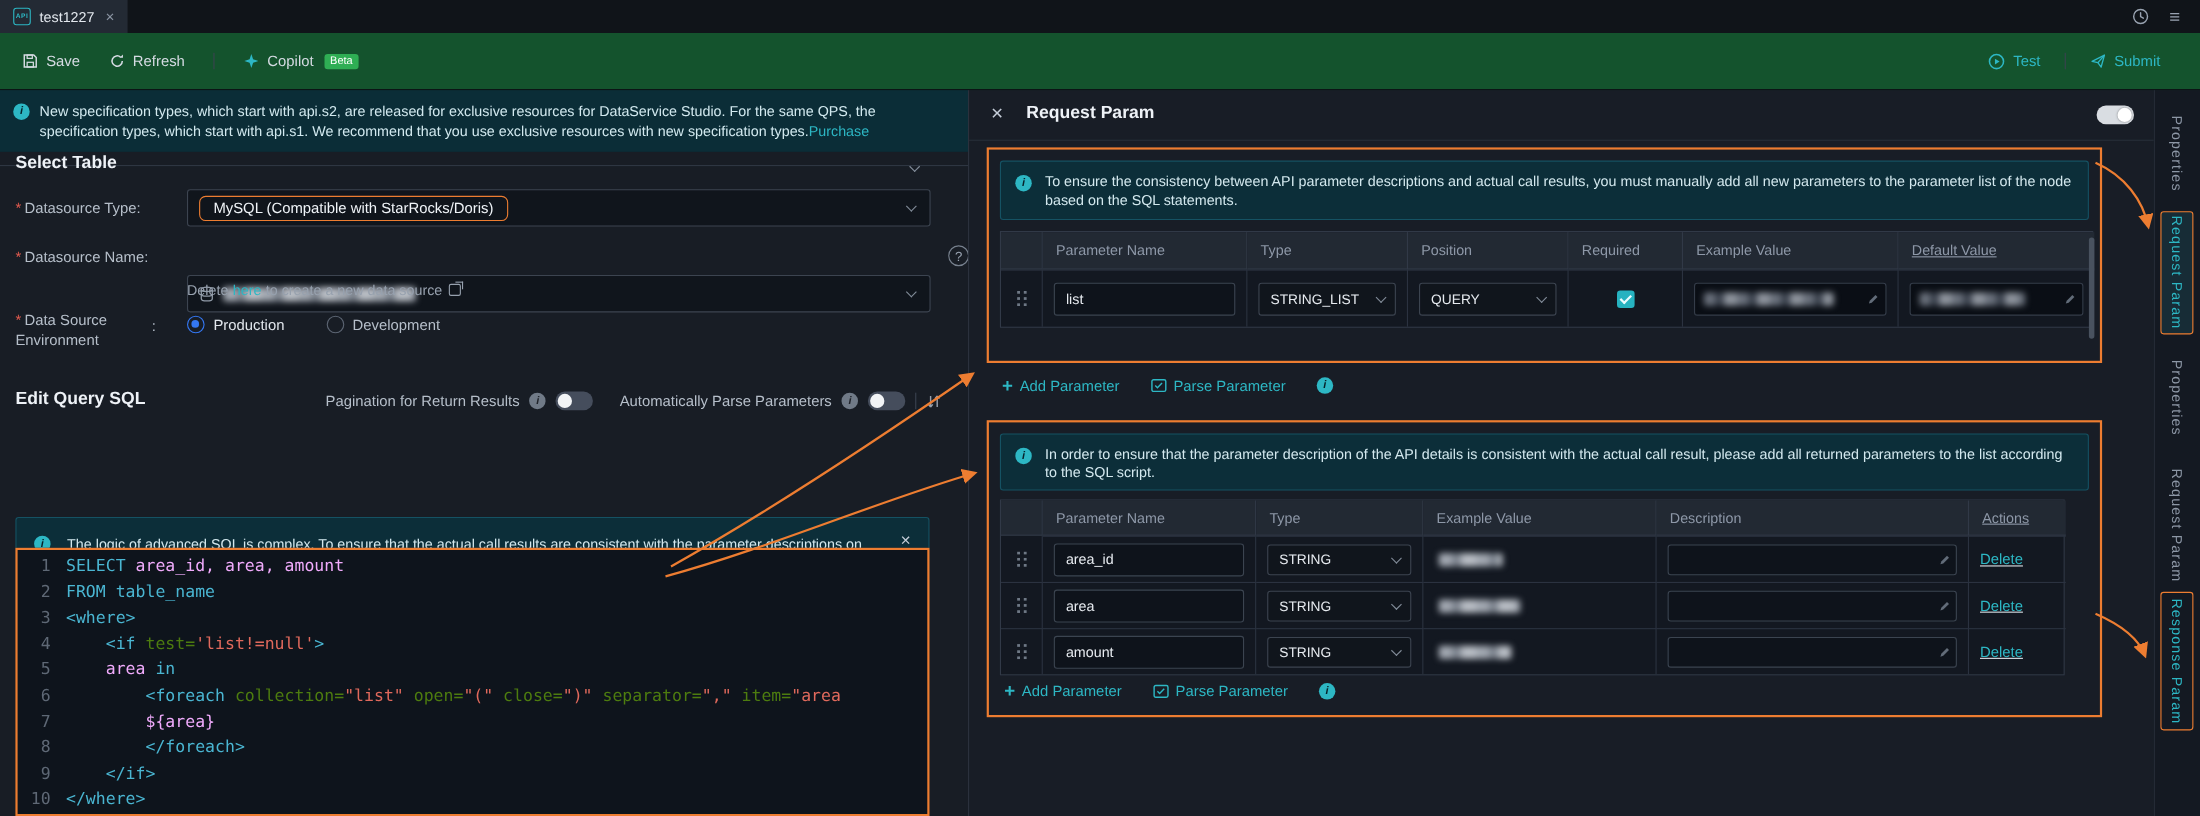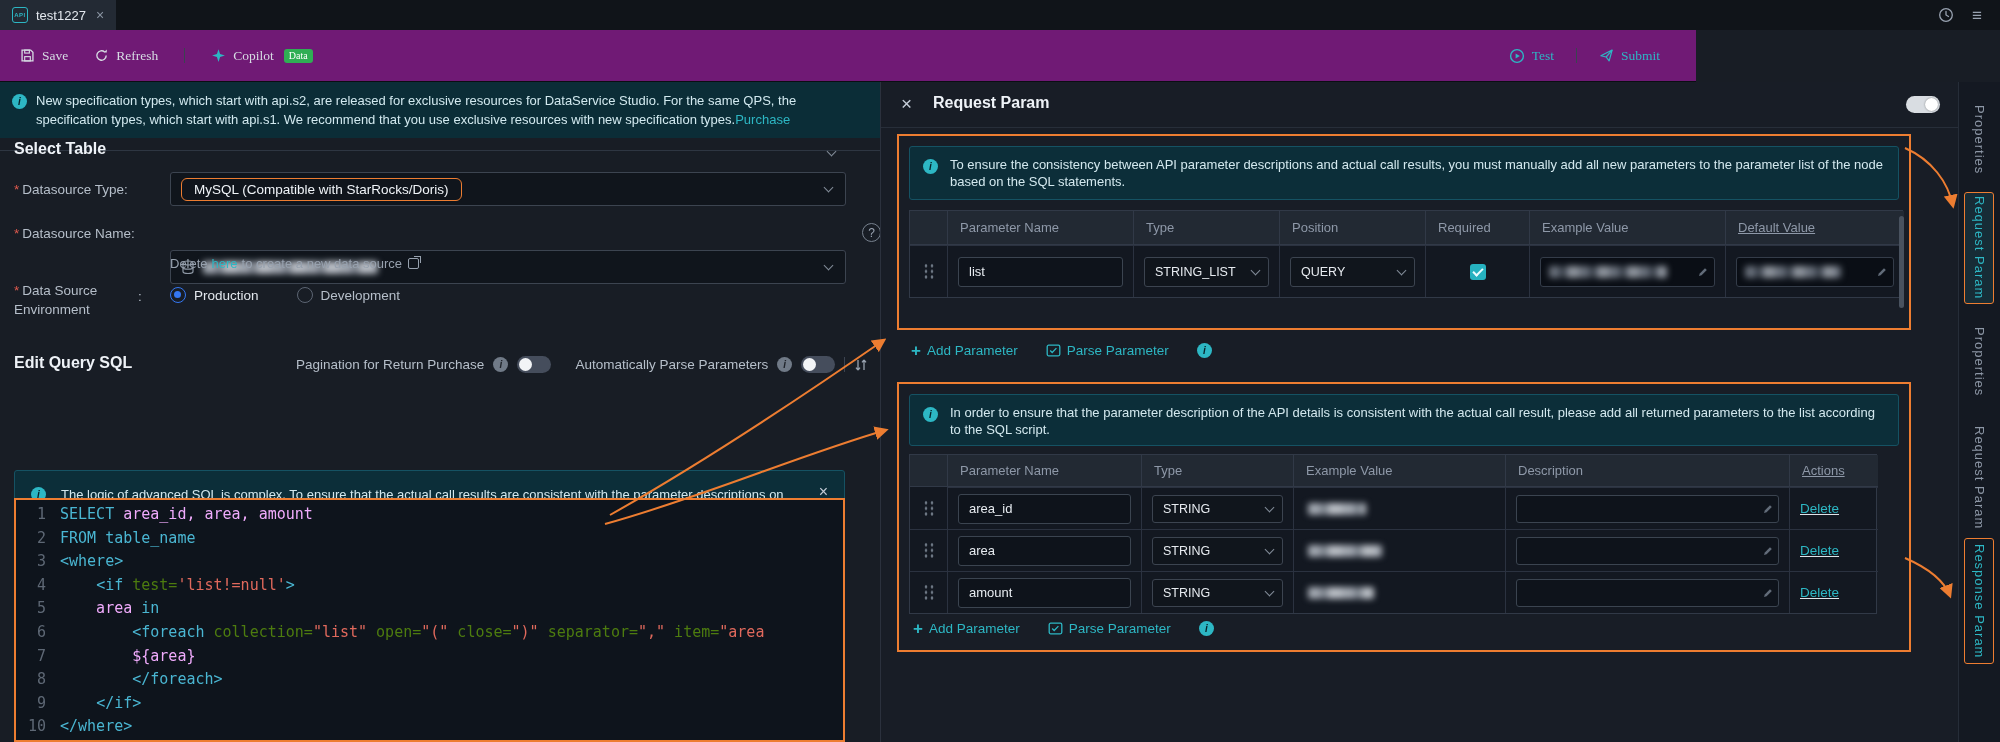--- a/index.html
+++ b/index.html
@@ -11,22 +11,22 @@
   
   #tabbar { position:absolute; left:0; top:0; width:2000px; height:30px; background:#101419; display:flex; align-items:stretch; }
   .tab { display:flex; align-items:center; gap:8px; background:#232a34; padding:0 12px; font-size:13px; color:#e3e8ee; }
   .api-ic { width:16px; height:16px; border:1.5px solid #2db7c4; border-radius:3px; color:#2db7c4; font-size:6px; font-weight:bold;
             display:inline-flex; align-items:center; justify-content:center; letter-spacing:.5px; }
   .tab .x { color:#8a94a2; font-size:14px; margin-left:2px; }
   .right-icons { margin-left:auto; display:flex; align-items:center; gap:18px; padding-right:18px; color:#98a2b0; }
   .menu-ic { font-size:17px; line-height:1; color:#98a2b0; }
 
   
-  #toolbar { position:absolute; left:0; top:30px; width:1696px; height:52px; background:#701a75; border-bottom:1px solid #0b0e13;
-             display:flex; align-items:center; padding:0 36px 0 20px; gap:26px; font-size:13.5px; color:#d6dbe3;font-family:Liberation Serif, serif; }
+  #toolbar { position:absolute; left:0; top:30px; width:2000px; height:52px; background:#14532d; border-bottom:1px solid #0b0e13;
+             display:flex; align-items:center; padding:0 36px 0 20px; gap:26px; font-size:13.5px; color:#d6dbe3; }
   .tbtn { display:flex; align-items:center; gap:7px; cursor:default; }
   .badge-beta { background:#2fae54; color:#fff; font-size:10px; padding:1.5px 5px; border-radius:3px; margin-left:3px; }
   #toolbar .right { margin-left:auto; display:flex; align-items:center; gap:22px; color:#2db7c4; }
   .vdiv { width:1px; height:15px; background:#3b4350; }
 
   
   #banner { position:absolute; left:0; top:82px; width:880px; height:56px; background:#0b2d37; color:#d2e9ef;
             font-size:13px; line-height:19px; padding:9px 16px 9px 36px; }
   #banner a { color:#2db7c4; text-decoration:none; }
   .ic-info { display:inline-flex; width:15px; height:15px; border-radius:50%; background:#2db7c4; color:#07222a;
@@ -160,21 +160,21 @@
         <path d="M13.6 1.6v3.2h-3.2z" fill="#d6dbe3"></path>
       </svg>
       <span>Refresh</span>
     </div>
     <div class="vdiv"></div>
     <div class="tbtn">
       <svg width="15" height="15" viewBox="0 0 16 16">
         <path d="M8 1.2L9.7 6.3 14.8 8 9.7 9.7 8 14.8 6.3 9.7 1.2 8 6.3 6.3z" fill="#2db7c4"></path>
       </svg>
       <span>Copilot</span>
-      <span class="badge-beta">Data</span>
+      <span class="badge-beta">Beta</span>
     </div>
     <div class="right">
       <div class="tbtn">
         <svg width="16" height="16" viewBox="0 0 16 16">
           <circle cx="8" cy="8" r="6.4" fill="none" stroke="#2db7c4" stroke-width="1.4"></circle>
           <path d="M6.6 5.4v5.2l4.2-2.6z" fill="#2db7c4"></path>
         </svg>
         <span>Test</span>
       </div>
       <div class="vdiv"></div>
@@ -241,21 +241,21 @@
       <span class="rl">Production</span>
     </div>
     <div class="radio-item">
       <span class="radio"></span>
       <span class="rl dim">Development</span>
     </div>
   </div>
 
   <div class="sec-title abs" style="left:14px;top:354px;">Edit Query SQL</div>
   <div class="abs" style="left:296px;top:356px;display:flex;align-items:center;gap:9px;">
-    <span class="fl">Pagination for Return Purchase</span>
+    <span class="fl">Pagination for Return Results</span>
     <span class="ic-info gray">i</span>
     <span class="toggle">
         <span class="knob"></span>
       </span>
     <span class="sp"></span>
     <span class="fl">Automatically Parse Parameters</span>
     <span class="ic-info gray">i</span>
     <span class="toggle">
         <span class="knob"></span>
       </span>

